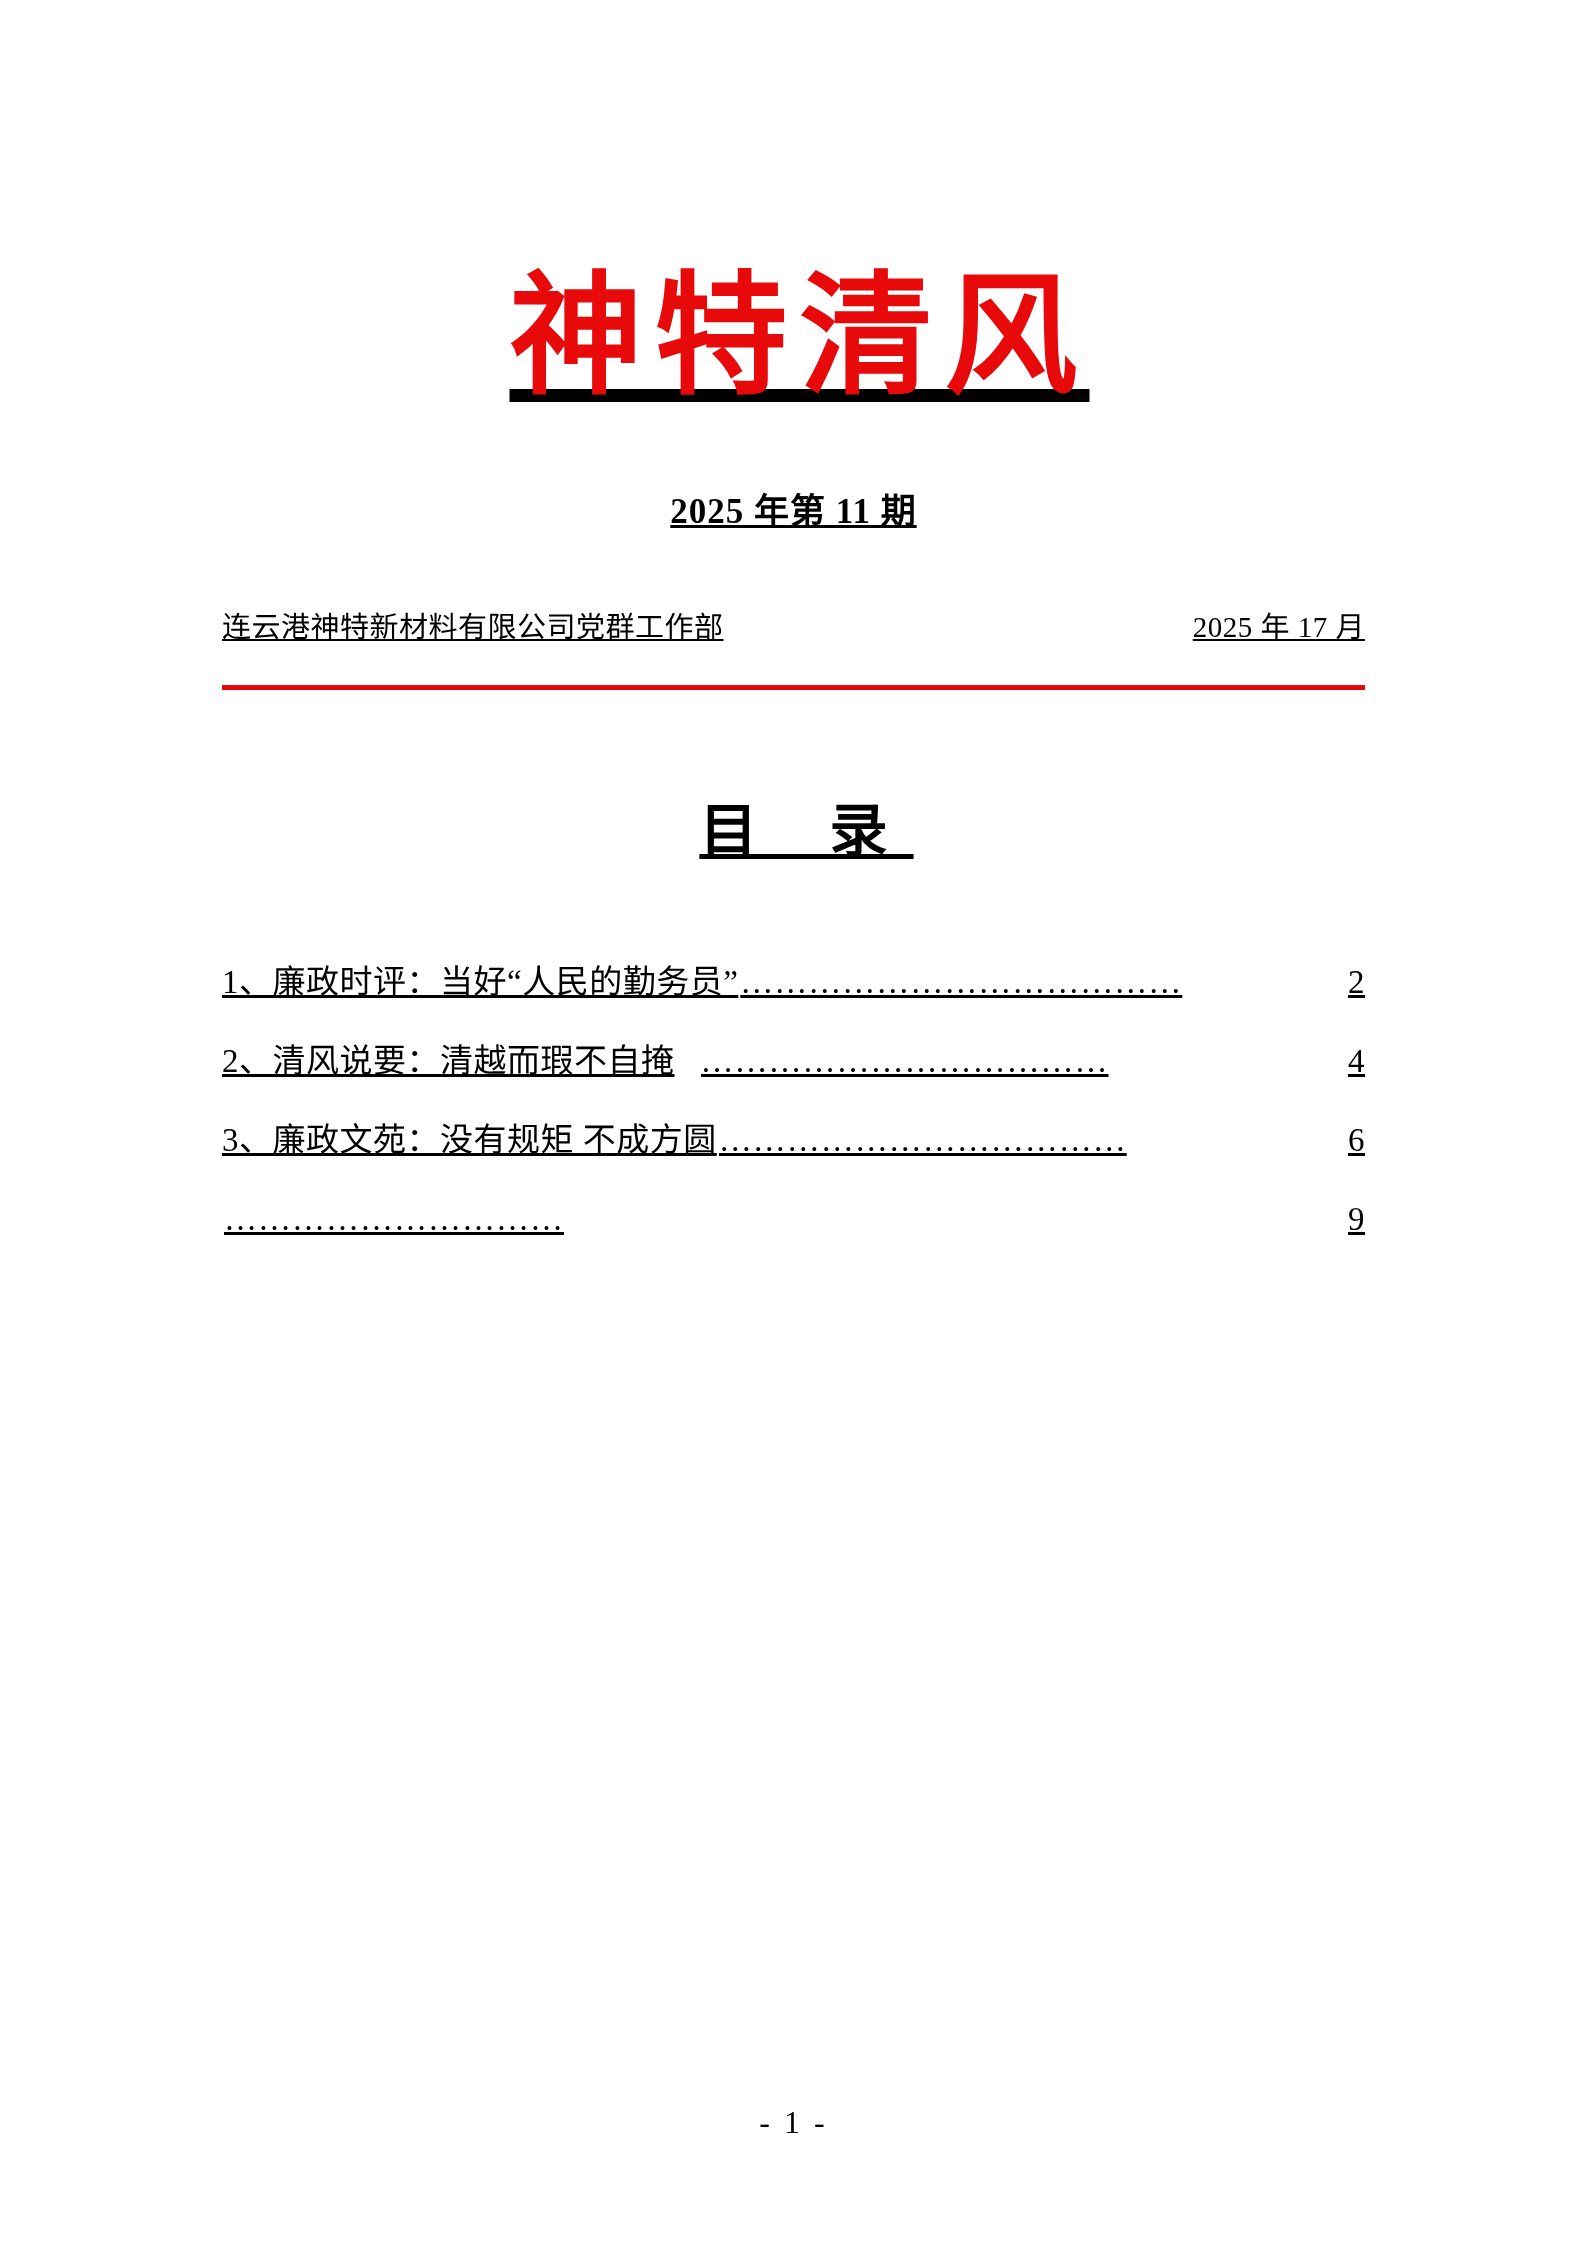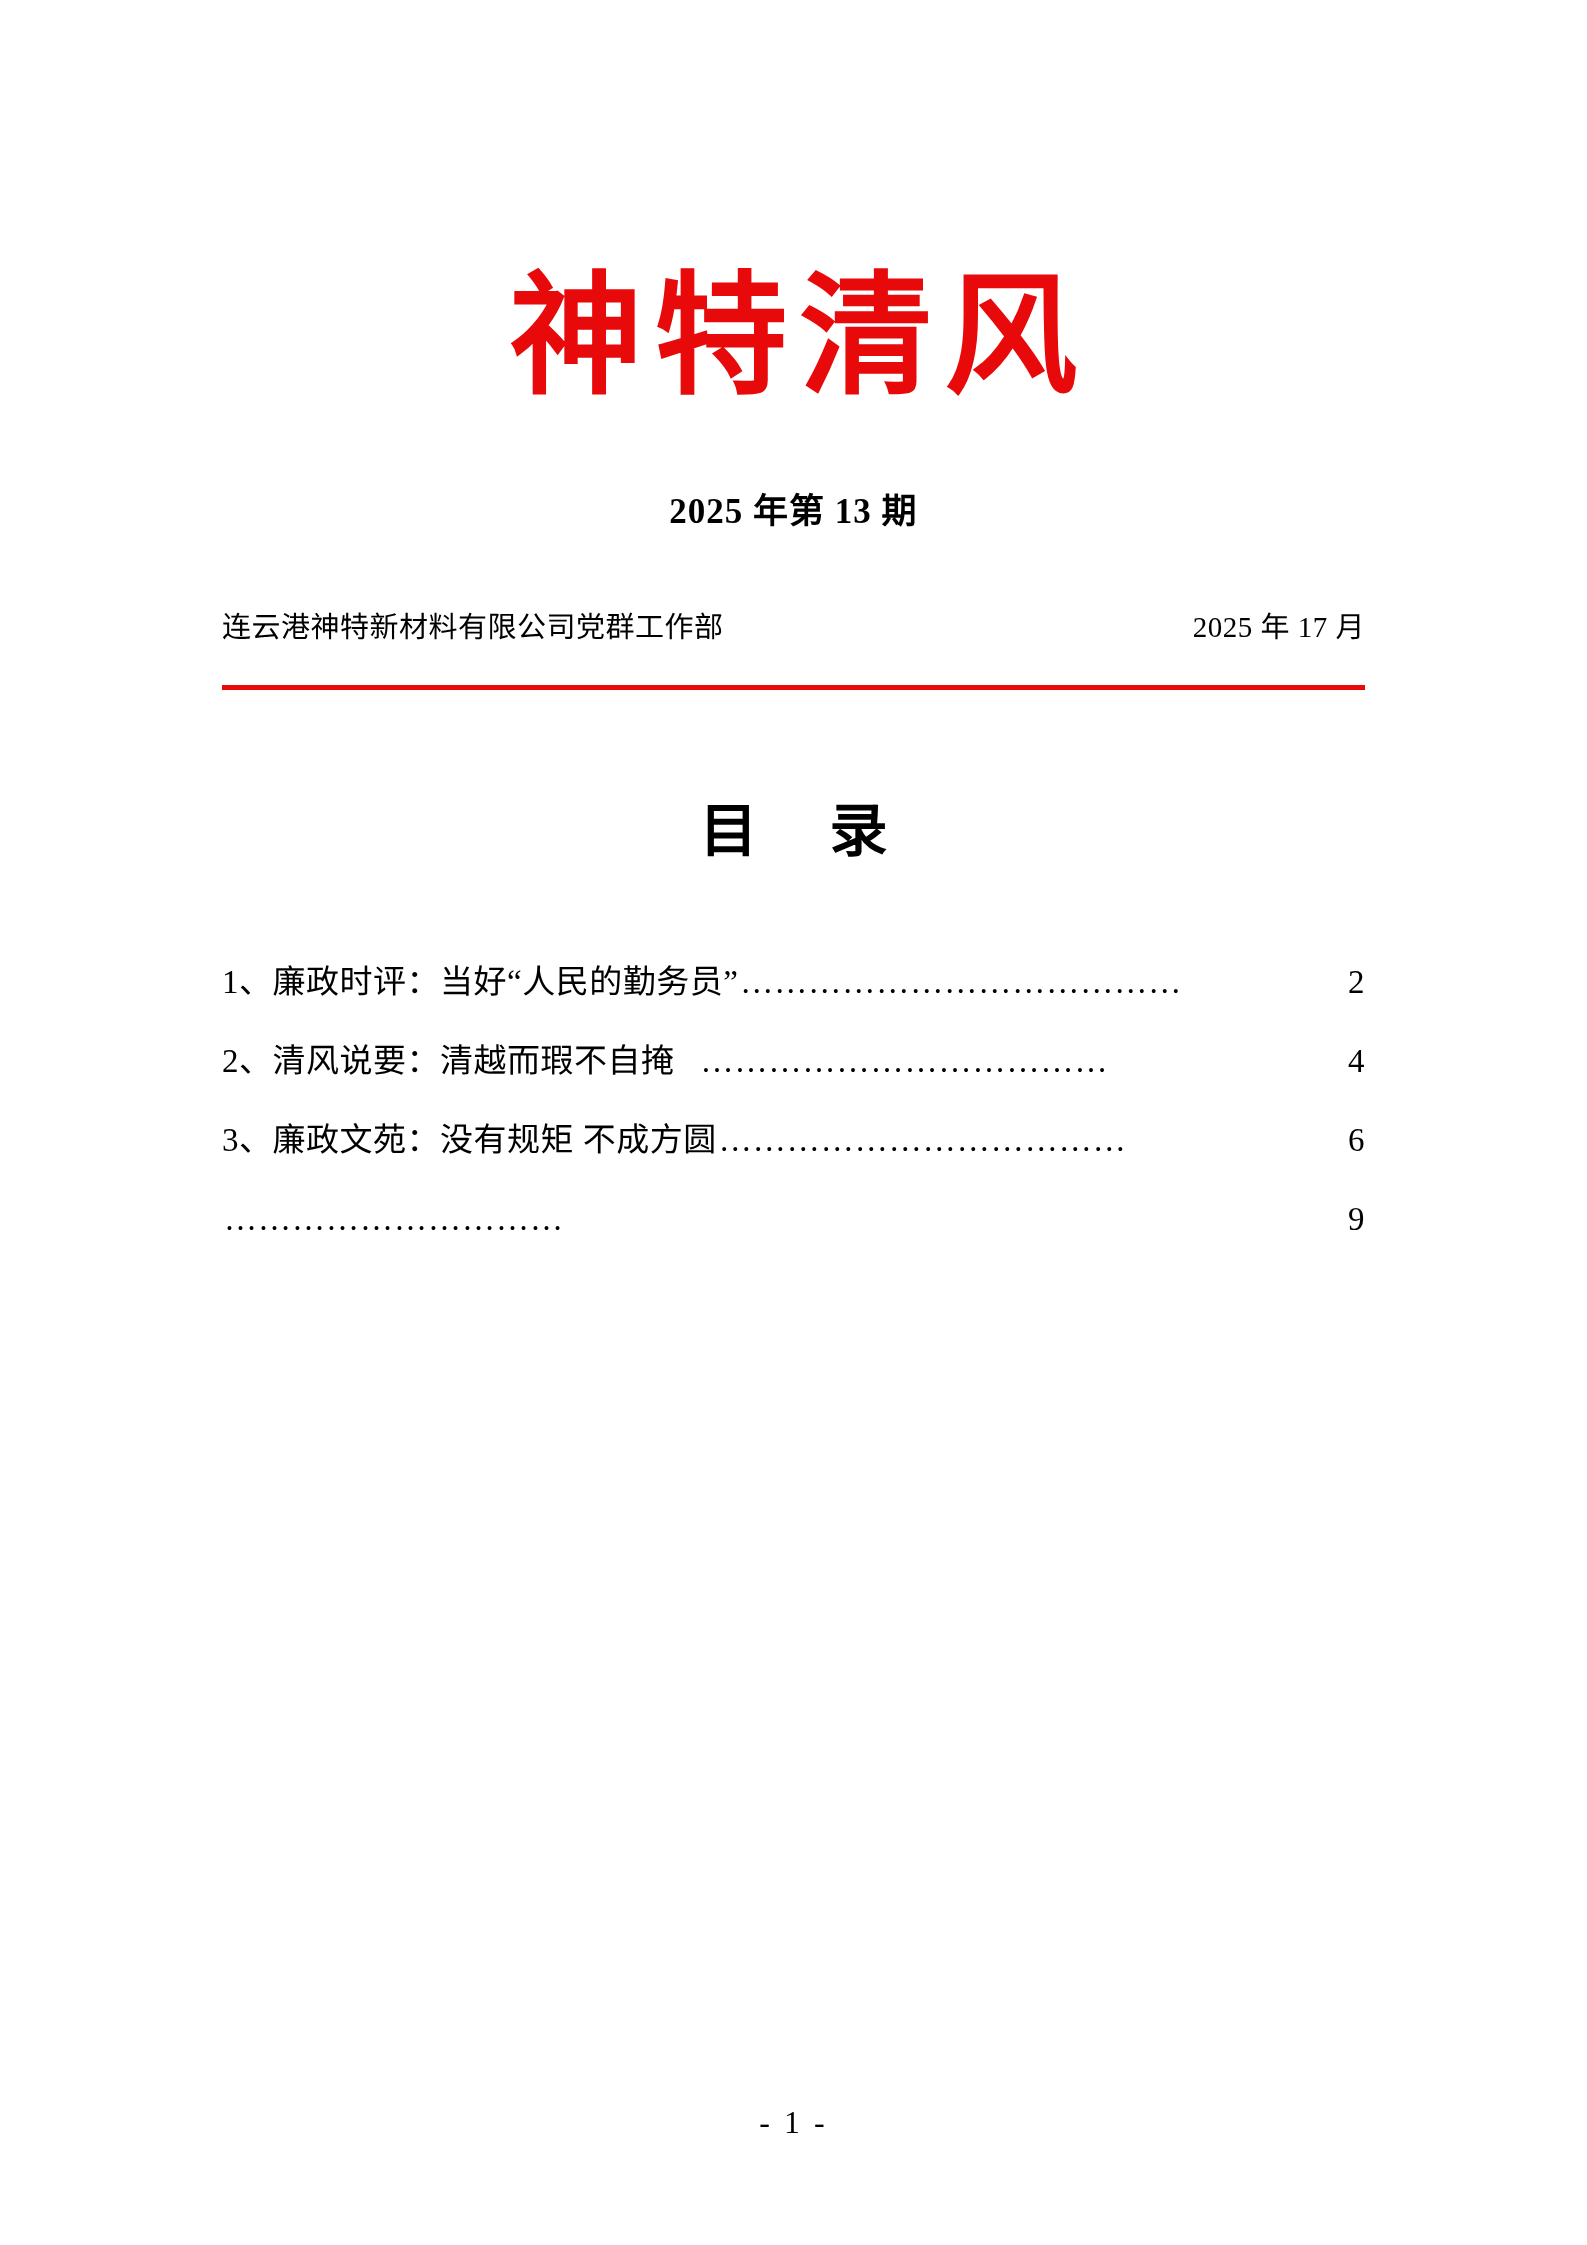--- a/index.html
+++ b/index.html
@@ -14,20 +14,21 @@
     font-family: "Liberation Serif", "DejaVu Serif", serif;
     color: #000000;
     overflow: hidden;
   }
 
   .page {
     position: absolute;
     inset: 0;
     padding: 0 222px;
     box-sizing: border-box;
+    text-decoration: underline;
   }
 
   
   .masthead-title {
     margin: 0;
     padding-top: 258px;
     text-align: center;
     color: #e8090a;
     font-family: "DejaVu Serif", "Liberation Serif", serif;
     font-weight: bold;
@@ -127,21 +128,21 @@
     letter-spacing: 3px;
   }
 </style>
 </head>
 <body>
 
 <div class="page">
 
   <h1 class="masthead-title" style="color: rgb(232, 9, 10);">神特清风</h1>
 
-  <p class="issue-line">2025 年第 13 期</p>
+  <p class="issue-line">2025 年第 11 期</p>
 
   <div class="imprint-row">
     <span class="imprint-left">连云港神特新材料有限公司党群工作部</span>
     <span class="imprint-right">2025 年 17 月</span>
   </div>
 
   <div class="red-rule" style="background: rgb(232, 9, 10);"></div>
 
   <h2 class="catalog-heading">目  录</h2>
 

